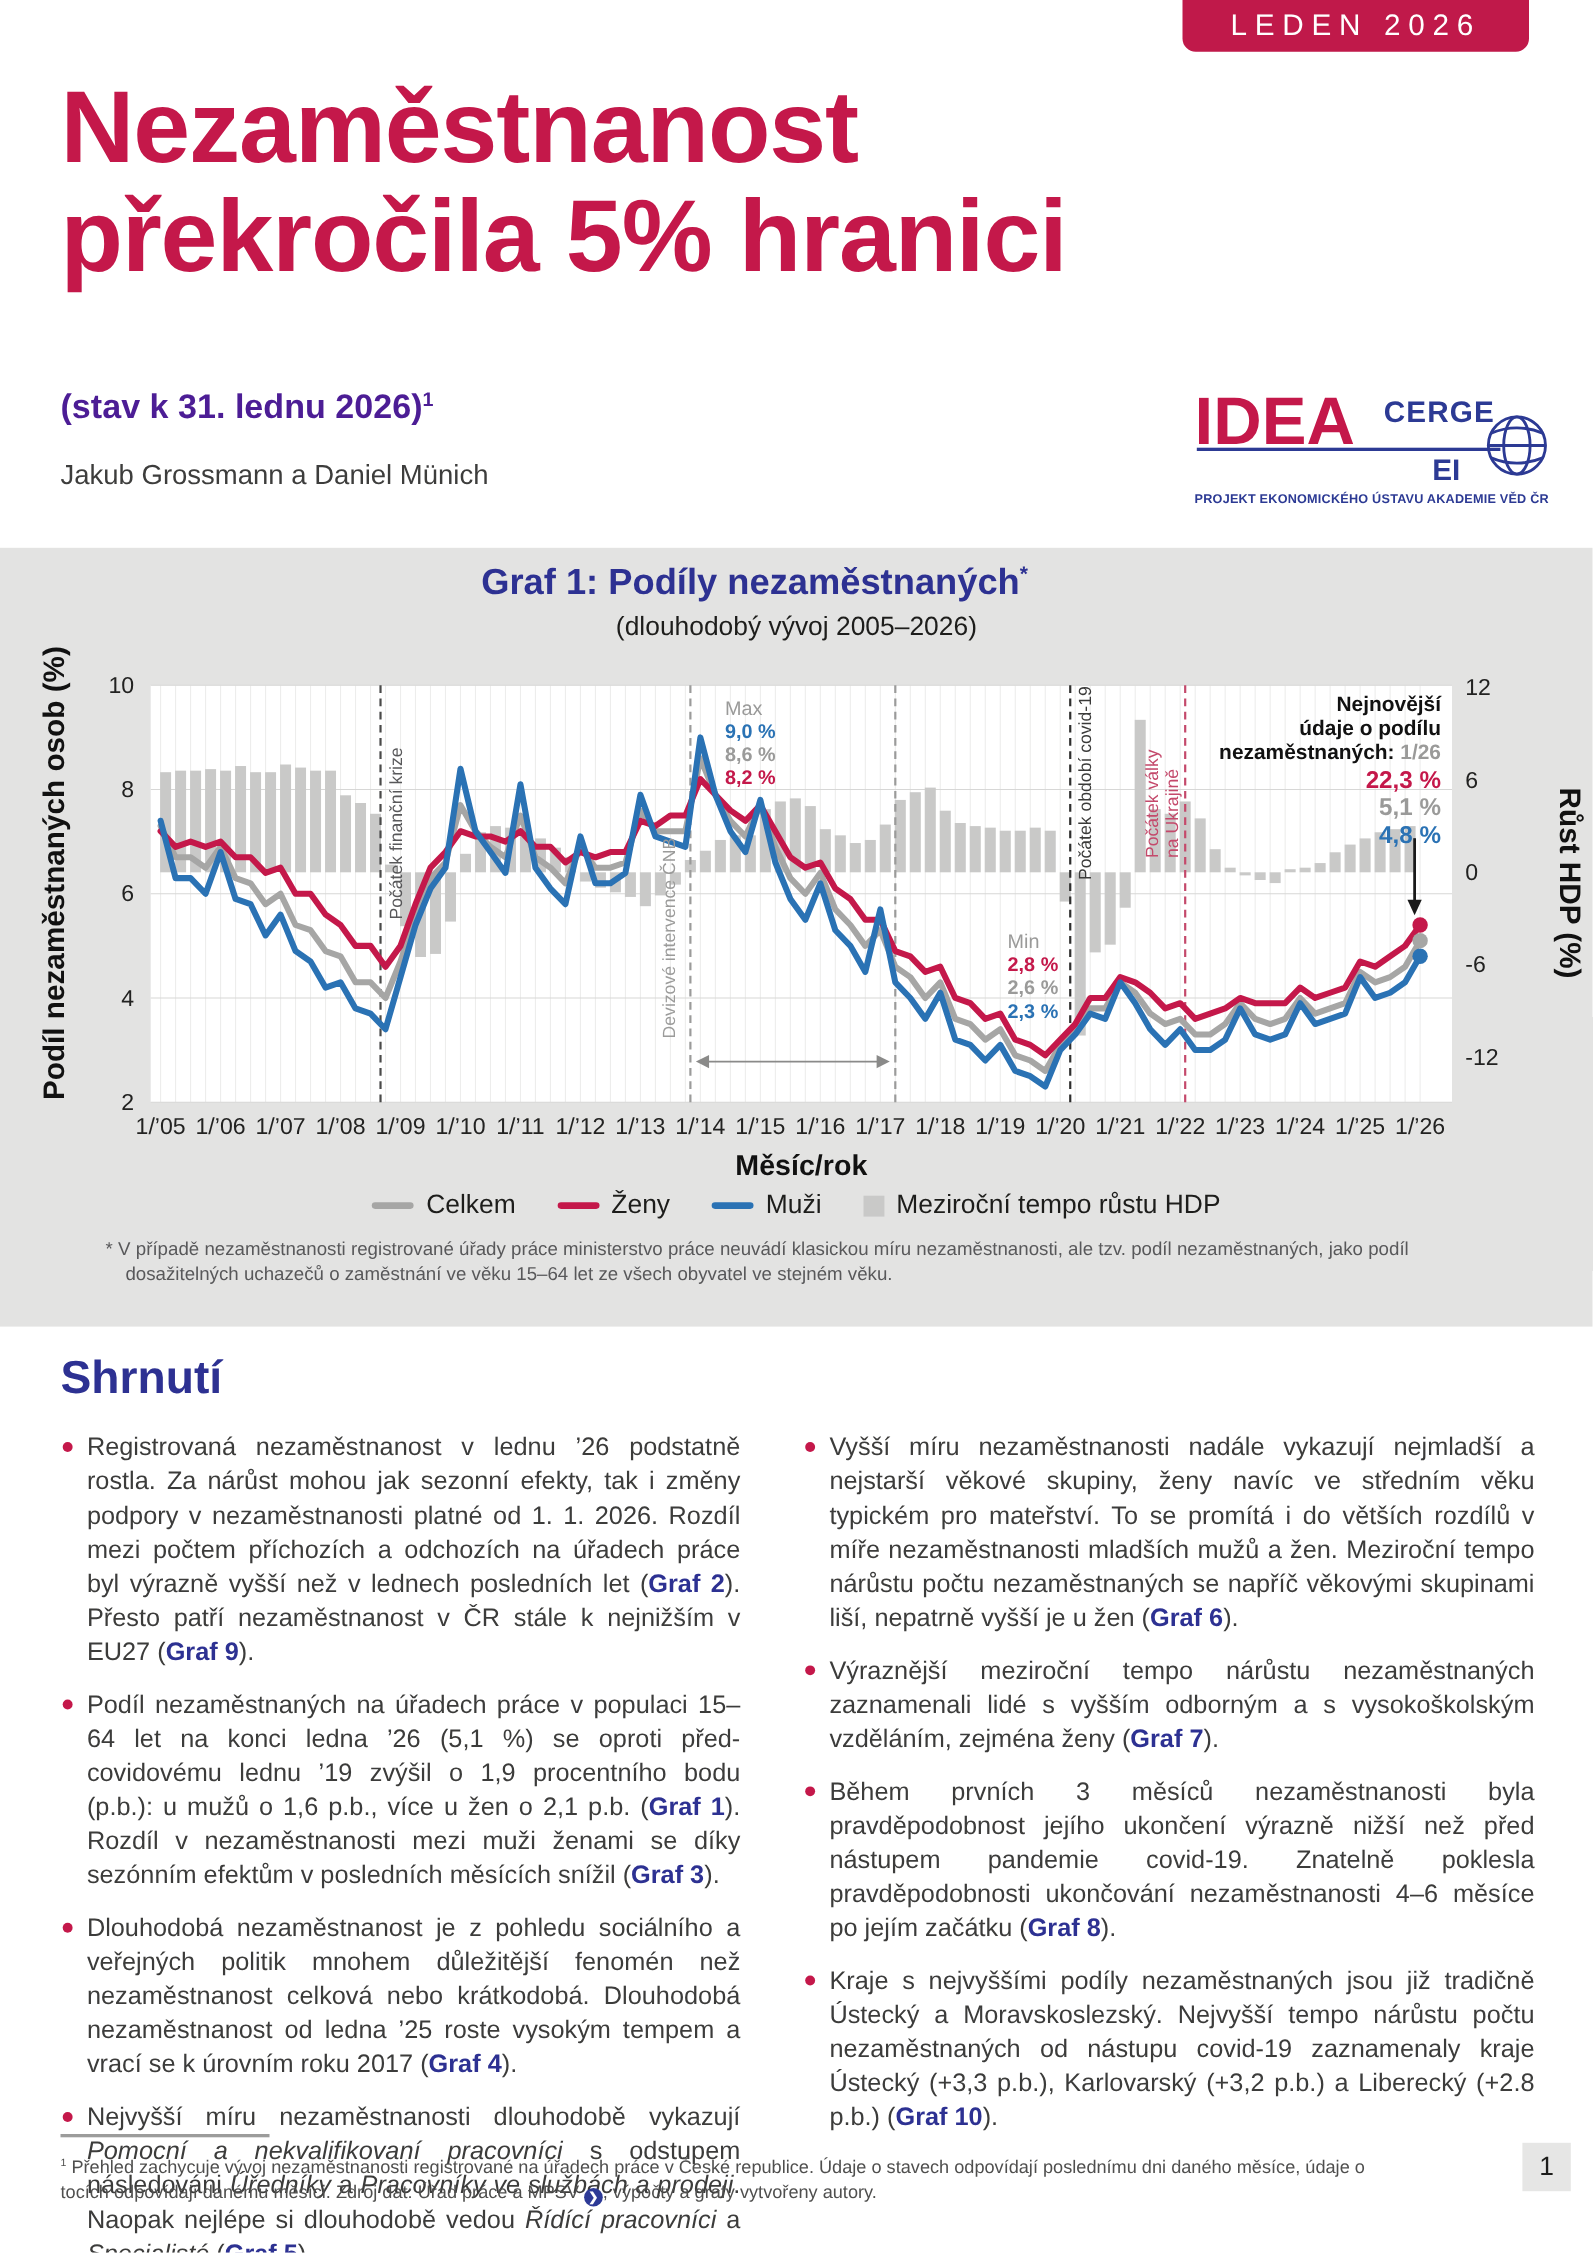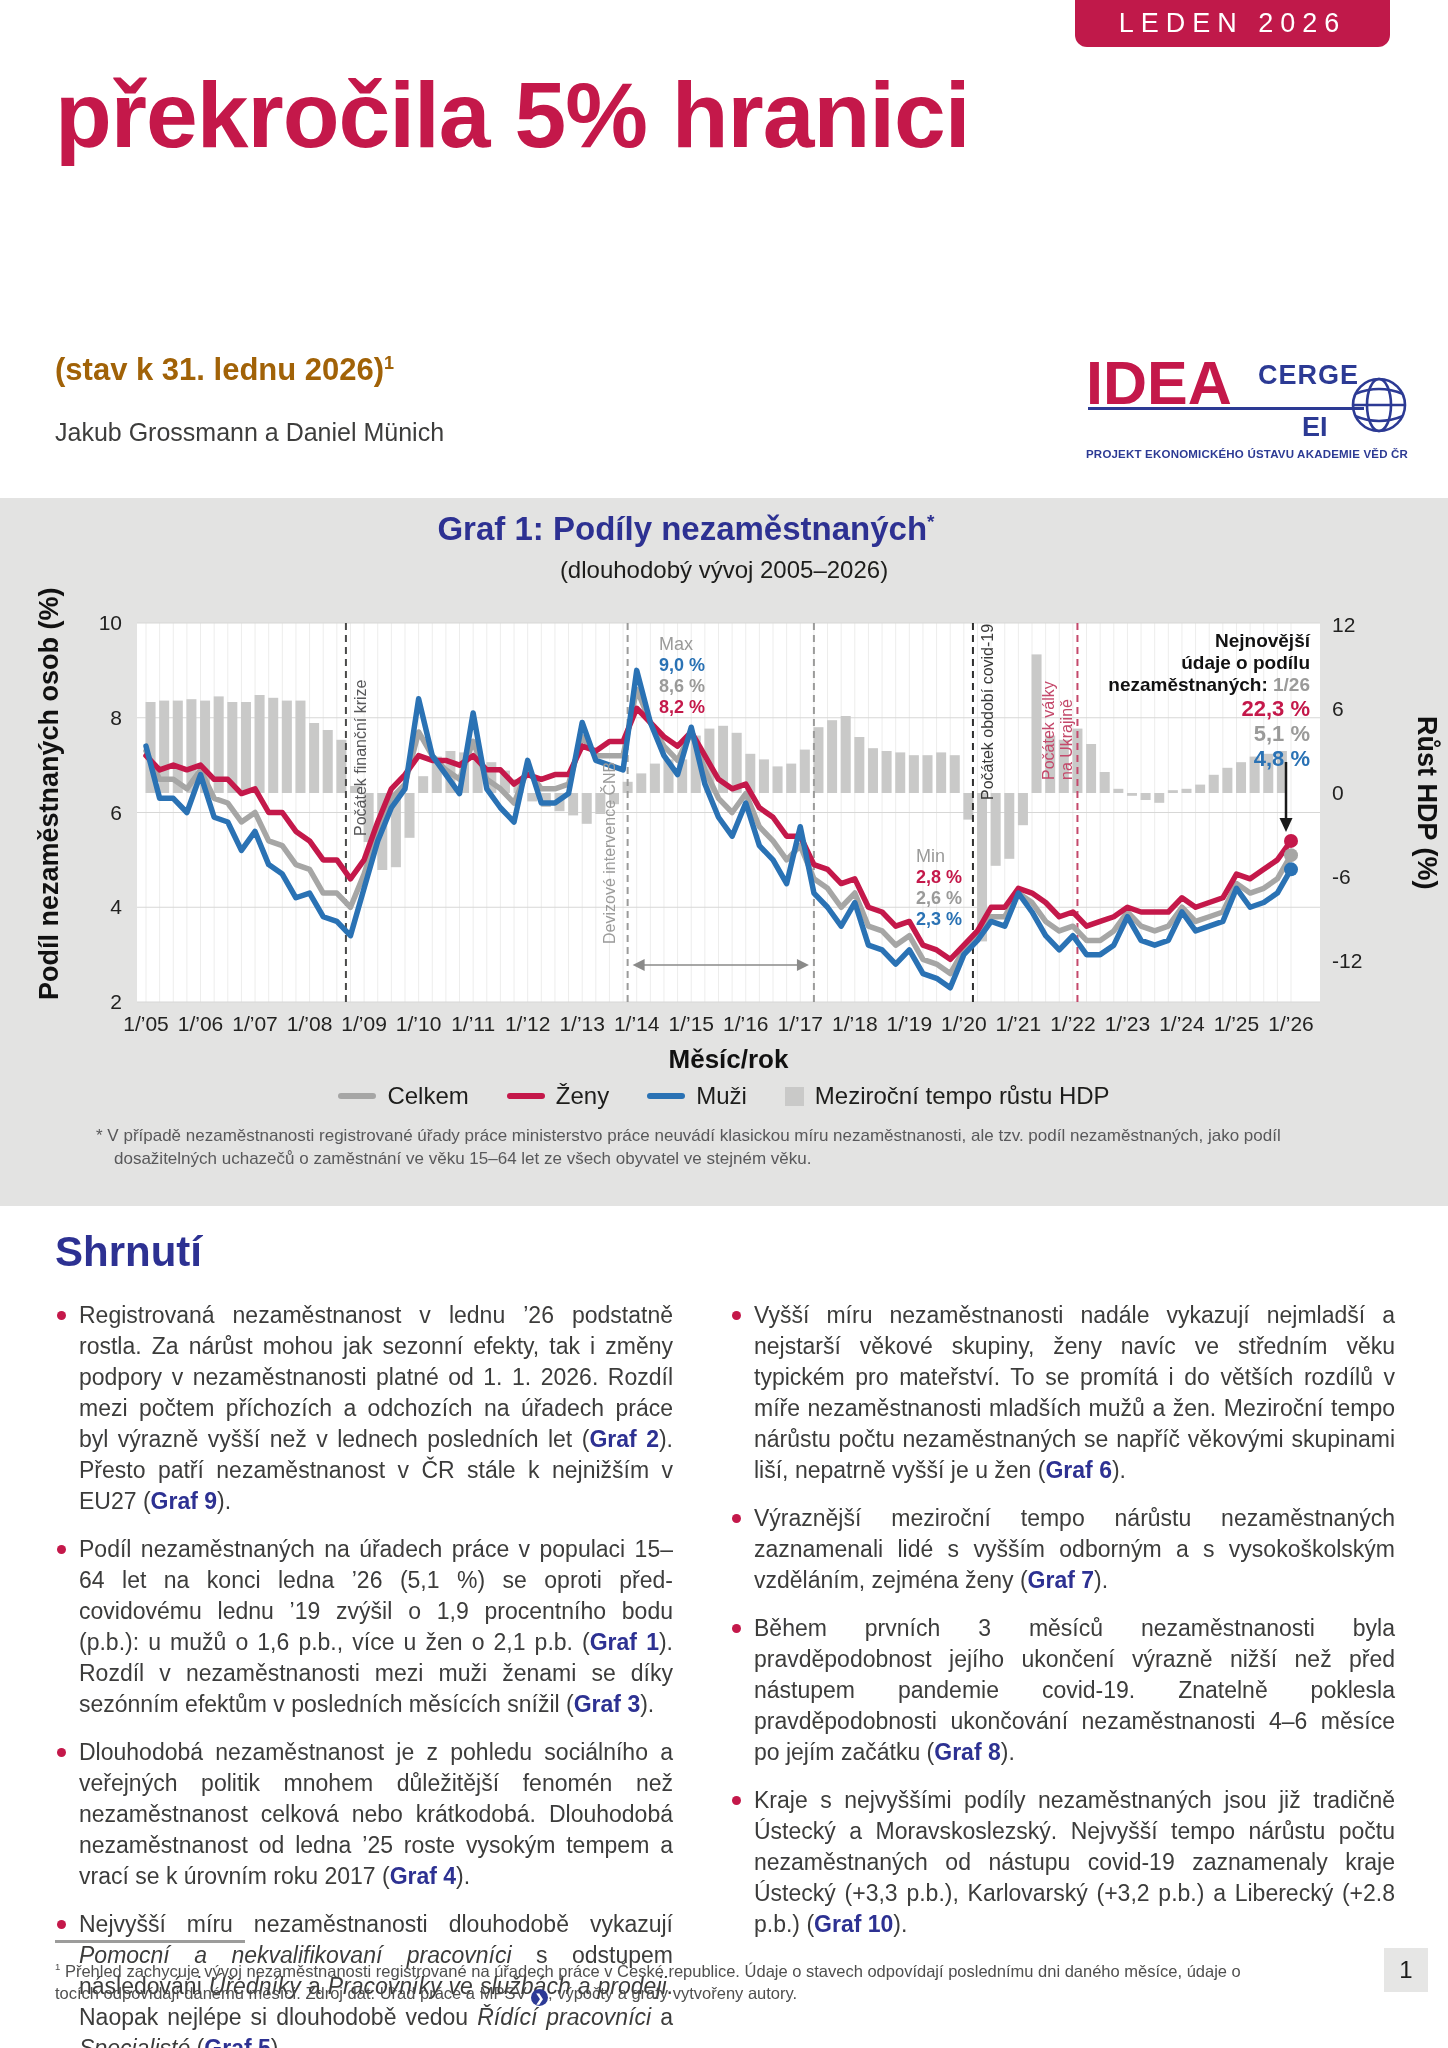--- a/index.html
+++ b/index.html
@@ -6,21 +6,21 @@
   .page{position:relative;width:1448px;height:2048px;background:#ffffff;
         font-family:"Liberation Sans", sans-serif;color:#1d1d1b;overflow:hidden;}
   sup{font-size:58%;vertical-align:super;}
 
   
   .badge{position:absolute;top:0;right:58px;width:315px;height:47px;background:#c0194a;
          border-radius:0 0 12px 12px;display:flex;align-items:center;justify-content:center;
          color:#fff;font-size:27px;font-weight:500;letter-spacing:7px;}
   .title{position:absolute;left:55px;top:66px;font-size:93px;line-height:99px;font-weight:700;
          color:#c4184a;letter-spacing:-1px;}
-  .subtitle{position:absolute;left:55px;top:352px;font-size:31px;font-weight:700;color:#a16207;}
+  .subtitle{position:absolute;left:55px;top:352px;font-size:31px;font-weight:700;color:#4c1d95;}
   .authors{position:absolute;left:55px;top:418px;font-size:25px;color:#3d3d3c;}
 
   
   .logo{position:absolute;left:1086px;top:360px;width:330px;height:110px;}
   .logo-line{position:absolute;left:2px;top:47px;width:276px;height:3px;background:#2c3a94;}
   .logo-idea{position:absolute;left:0;top:-12px;font-size:61px;font-weight:800;color:#c4184a;}
   .logo-cerge{position:absolute;left:172px;top:0px;font-size:27px;font-weight:700;color:#2c3a94;letter-spacing:1px;}
   .logo-ei{position:absolute;left:216px;top:52px;font-size:27px;font-weight:700;color:#2c3a94;}
   .logo-globe{position:absolute;left:262px;top:14px;}
   .logo-caption{position:absolute;left:0;top:88px;font-size:11.5px;font-weight:700;color:#2c3a94;
@@ -90,20 +90,21 @@
 </head>
 <body>
 
 <div class="page">
 
   <div class="badge">
     <span>LEDEN 2026</span>
   </div>
 
   <div class="title">
+    <div>Nezaměstnanost</div>
     <div>překročila 5% hranici</div>
   </div>
 
   <div class="subtitle"><span>(stav k 31. lednu 2026)</span><sup>1</sup></div>
 
   <div class="authors">Jakub Grossmann a Daniel Münich</div>
 
   <div class="logo">
     <div class="logo-line"></div>
     <div class="logo-idea">IDEA</div>

